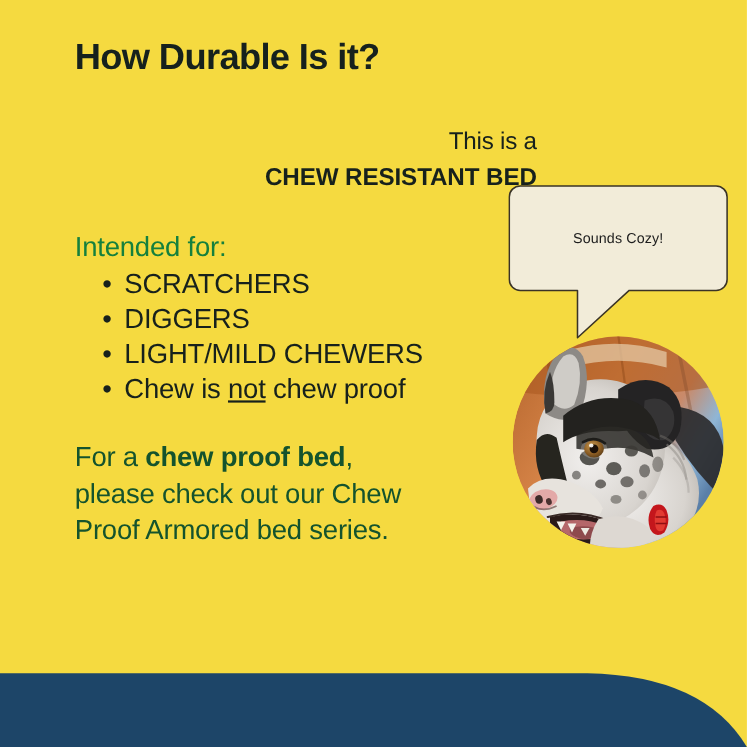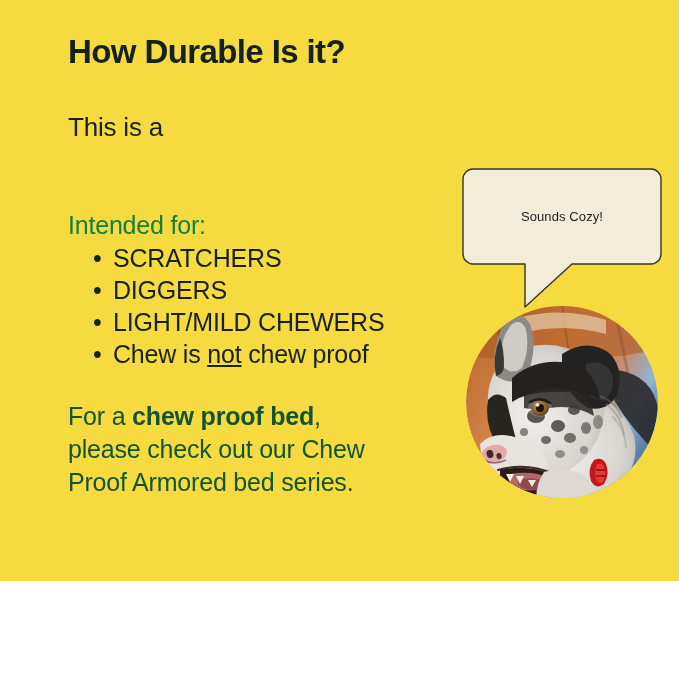--- a/index.html
+++ b/index.html
@@ -9,21 +9,21 @@
   body {
     width: 679px;
     height: 679px;
     overflow: hidden;
     font-family: "Liberation Sans", sans-serif;
   }
 
   #infographic {
     position: relative;
     width: 679px;
-    height: 581px;
+    height: 679px;
     background: #f5da40;
     overflow: hidden;
   }
 
   
   .bottom-band {
     position: absolute;
     left: 0;
     top: 610px;
     width: 679px;
@@ -44,25 +44,26 @@
     color: #16211d;
   }
 
   .lead-block {
     position: absolute;
     left: 68px;
     top: 111px;
     width: 420px;
   }
   .lead-line {
-    font-size: 26px;
+    font-size: 22px;
     line-height: 33px;
     font-weight: normal;
     color: #17211c;
     letter-spacing: -0.2px;
+    text-align: right;
   }
   .lead-line.strong {
     font-weight: bold;
     letter-spacing: -0.1px;
   }
 
   .intended-block {
     position: absolute;
     left: 68px;
     top: 209px;
@@ -152,20 +153,21 @@
 </style>
 </head>
 <body>
 
 <div id="infographic">
 
   <h1 class="headline">How Durable Is it?</h1>
 
   <div class="lead-block">
     <div class="lead-line">This is a</div>
+    <div class="lead-line strong">CHEW RESISTANT BED</div>
   </div>
 
   <div class="intended-block">
     <div class="intended-label">Intended for:</div>
 
     <ul class="bullet-list">
       <li class="bullet-item">
         <span class="dot">•</span>
         <span>SCRATCHERS</span>
       </li>

